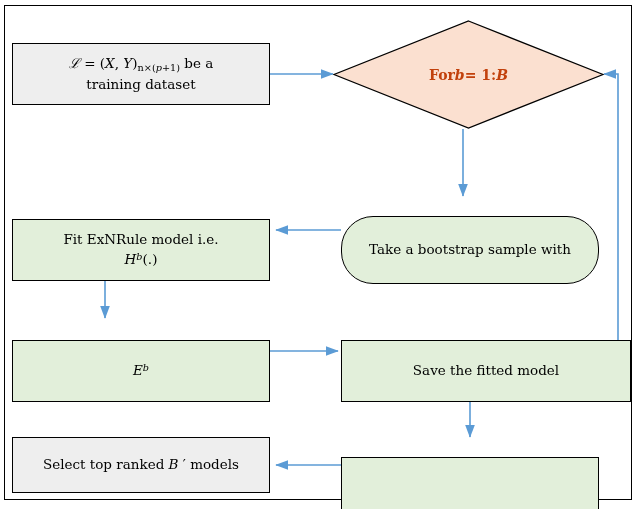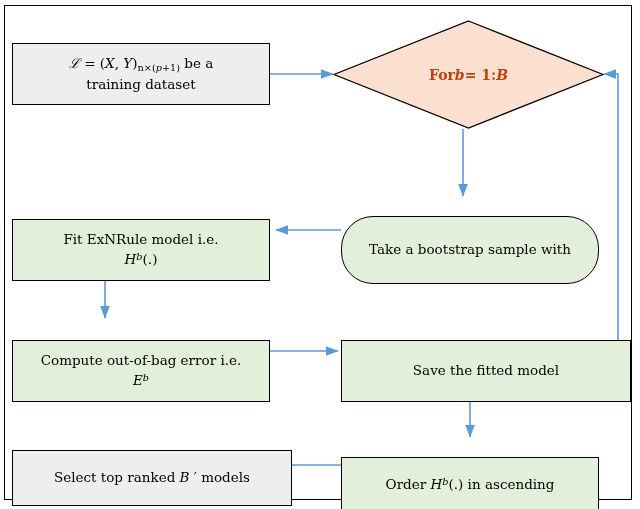--- a/index.html
+++ b/index.html
@@ -128,34 +128,30 @@
   </div>
 
   <div class="node green" style="left:12px; top:199px; width:258px; height:62px;">
     <span class="line">Fit ExNRule model i.e.</span>
     <span class="line">
       <i class="it">H</i><span class="sup"><i class="it">b</i></span>(.)
     </span>
   </div>
 
   <div class="node green" style="left:12px; top:320px; width:258px; height:62px;">
-    <span class="line">Compute out-of-bag error i.e.</span>
     <span class="line">
       <i class="it">E</i><span class="sup"><i class="it">b</i></span>
     </span>
   </div>
 
   <div class="node green" style="left:341px; top:320px; width:290px; height:62px;">
     <span class="line">Save the fitted model</span>
   </div>
 
   <div class="node green" style="left:341px; top:437px; width:258px; height:56px;">
-    <span class="line">
-      Order <i class="it">H</i><span class="sup"><i class="it">b</i></span>(.) in ascending
-    </span>
   </div>
 
-  <div class="node grey" style="left:12px; top:450px; width:280px; height:56px;">
+  <div class="node grey" style="left:12px; top:437px; width:258px; height:56px;">
     <span class="line">
       Select top ranked <i class="it">B</i> ′ models
     </span>
   </div>
 </div>
 
 </body></html>

